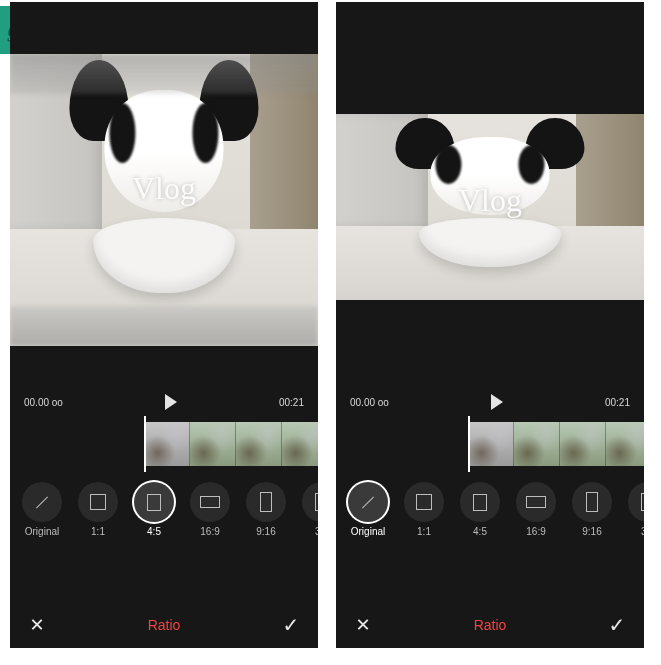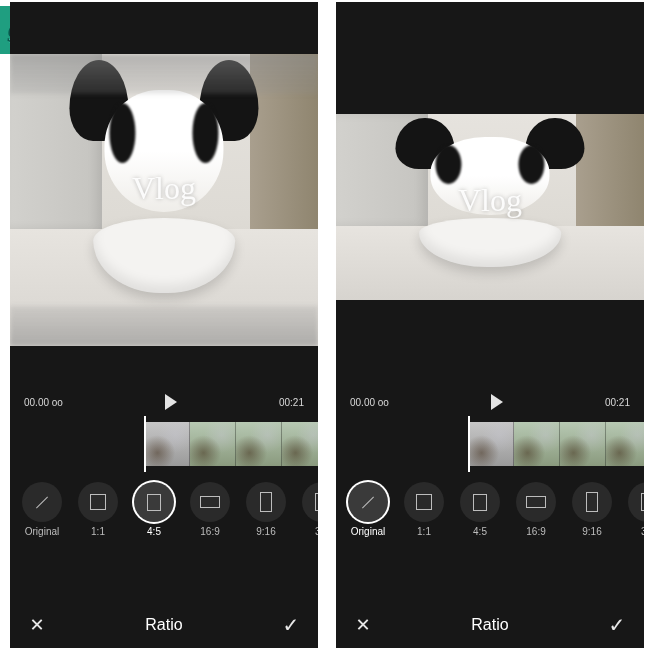--- a/index.html
+++ b/index.html
@@ -133,21 +133,21 @@
   .r169 { width:20px; height:12px; }
   .r916 { width:12px; height:20px; }
   .r34 { width:14px; height:18px; }
   .diag { width:20px; height:20px; position:relative; }
   .diag::before { content:""; position:absolute; left:2px; right:2px; top:50%;
     border-top:1.5px solid #bdbdbd; transform:rotate(-45deg);}
 
   .bottom-bar {
     margin-top:auto;
     display:flex; align-items:center; justify-content:space-between;
-    padding:10px 16px 12px 16px; color:#ffffff; font-size:16px;
+    padding:10px 16px 12px 16px; color:#ef4444; font-size:14px;
   }
   .xicon, .chk { width:22px; height:22px; display:flex; align-items:center; justify-content:center; }
   .xicon::before{ content:"✕"; font-size:18px; color:#e8e8e8;}
   .chk::before{ content:"✓"; font-size:20px; color:#e8e8e8;}
 
   .watermark {
     position:absolute; top:10px; left:0px;
     background:#1f9e80; color:#0a332a;
     font-family:"Comic Sans MS","Segoe Script",cursive;
     font-weight:700; font-style:italic;

